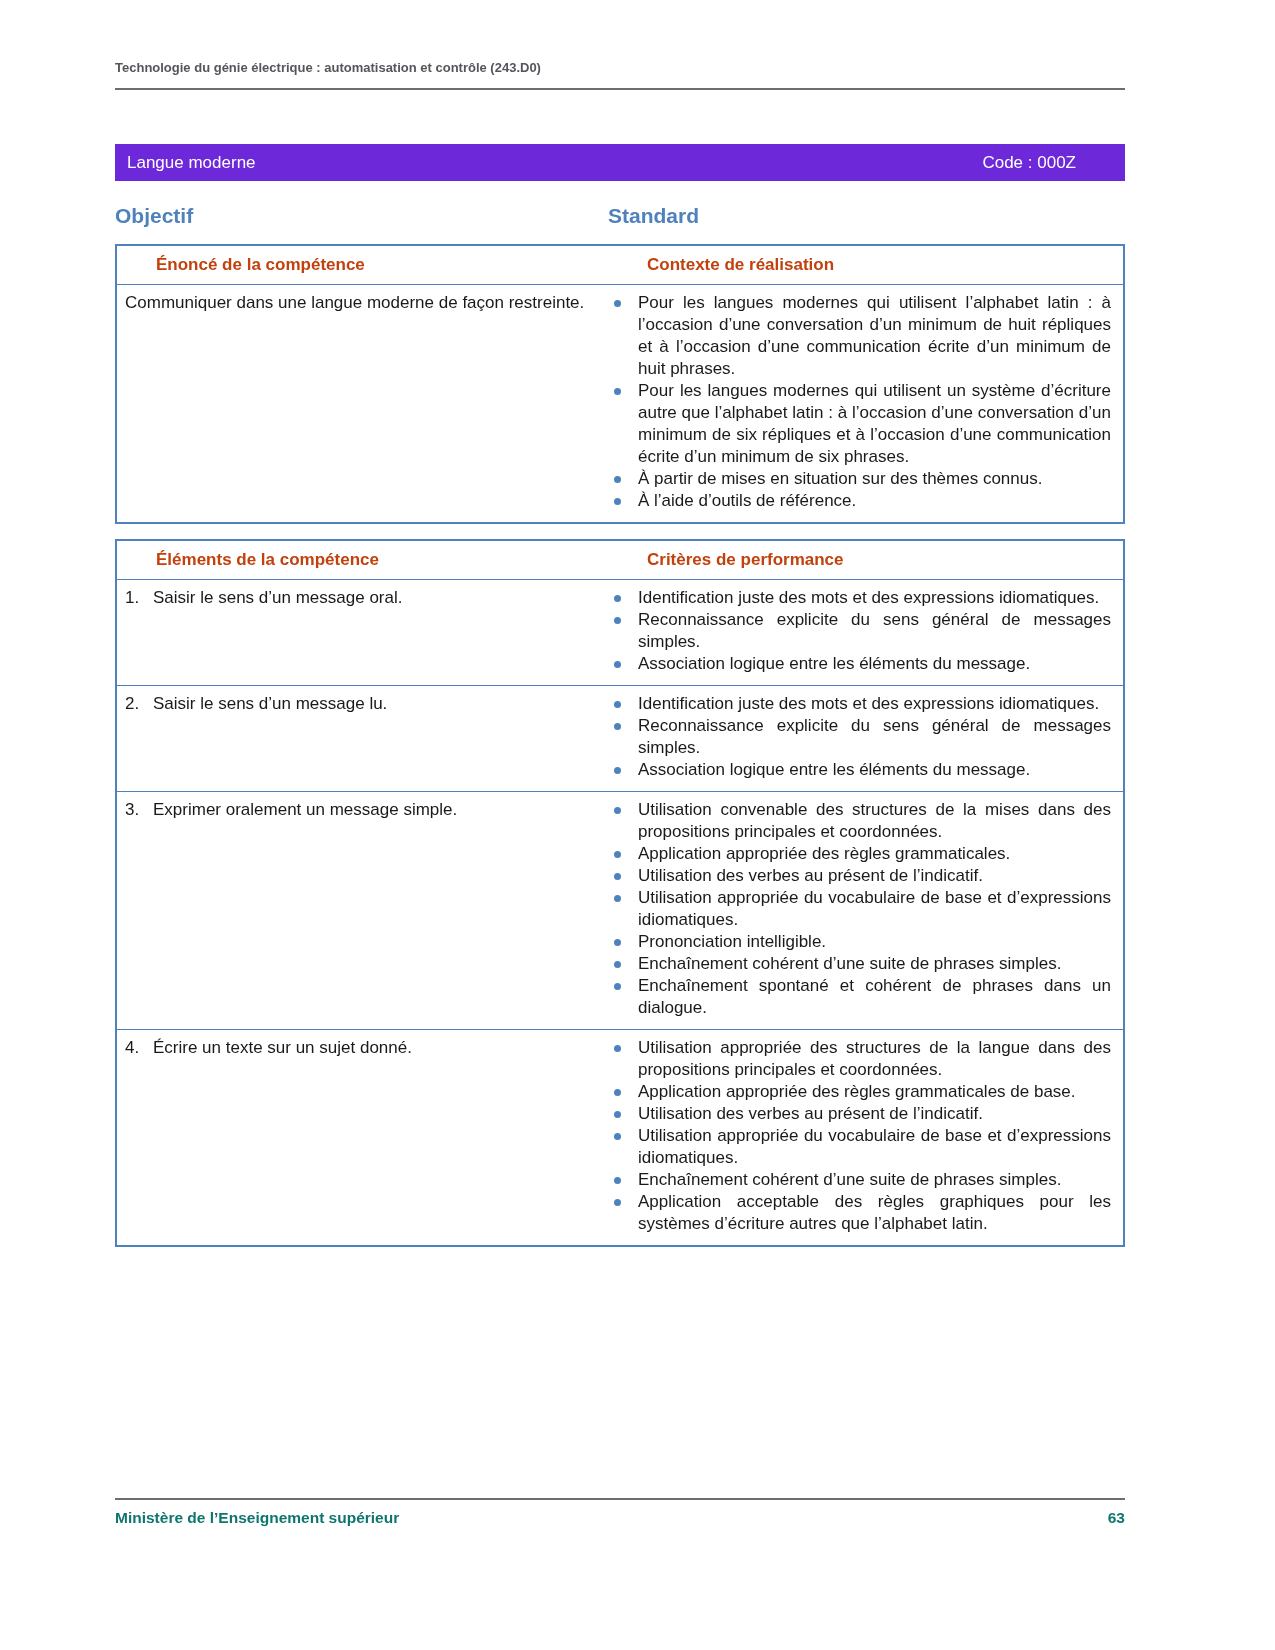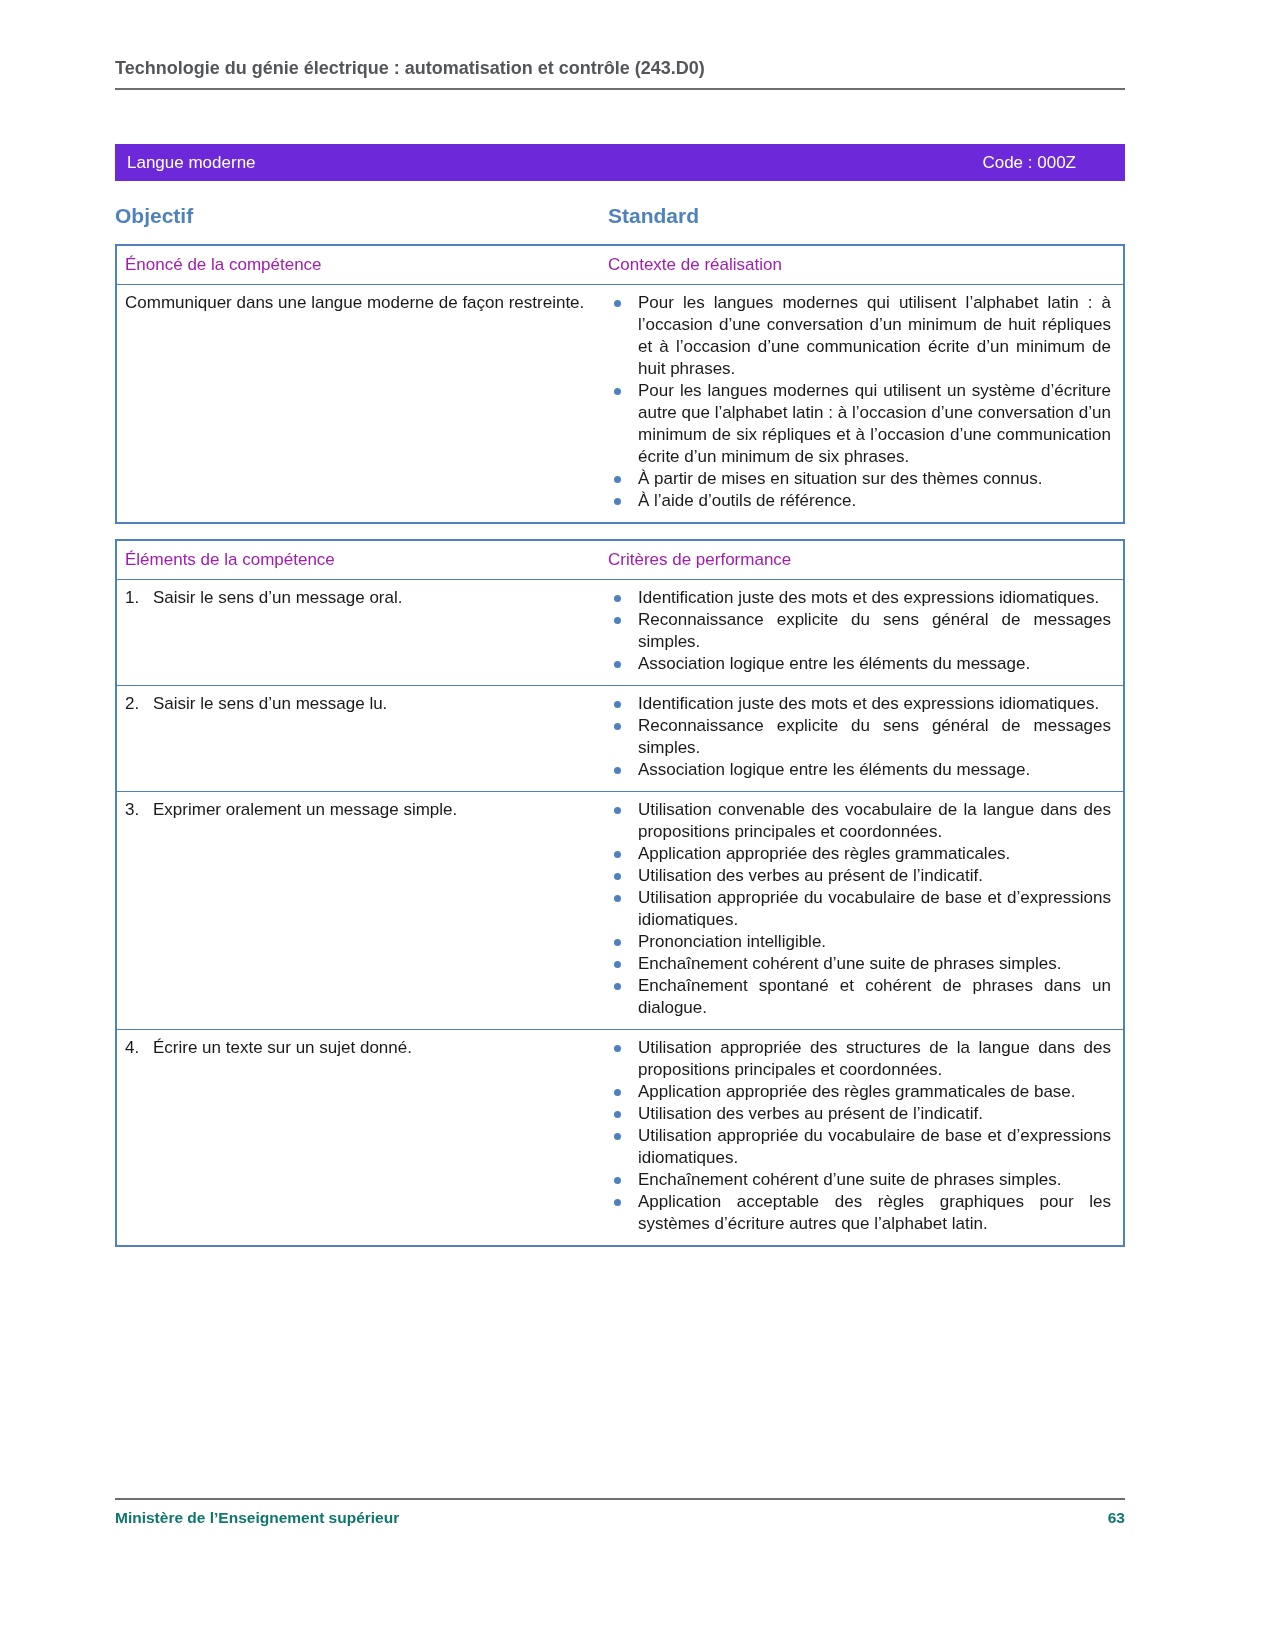--- a/index.html
+++ b/index.html
@@ -6,39 +6,39 @@
   body {
     width:1275px; height:1650px; position:relative; background:#ffffff;
     font-family:"Liberation Sans", sans-serif;
     font-size:17px; line-height:22px; color:#1a1a1a;
   }
   .content { position:absolute; left:115px; top:0; width:1010px; }
 
   .doc-header {
     padding-top:57px; padding-bottom:9px;
     border-bottom:2px solid #6d6e71;
-    font-weight:bold; font-size:18px; color:#54565b;
+    font-weight:bold; font-size:13px; color:#54565b;
   }
 
   .banner {
     margin-top:54px; height:37px; background:#6d28d9; color:#ffffff;
     display:flex; align-items:center; justify-content:space-between;
     padding:0 0 0 12px; font-size:17px;
   }
   .banner-code { margin-right:49px; }
 
   .col-heads { display:grid; grid-template-columns:493px 1fr; margin-top:22px; }
   .col-heads h2 { margin:0; font-size:21px; line-height:26px; color:#4f81bd; font-weight:bold; }
 
   .tbl { border:2px solid #4f81bd; margin-top:15px; background:#fff; }
   .row { display:grid; grid-template-columns:491px 1fr; }
   .row + .row { border-top:1px solid #4f81bd; }
   .cell { padding:7px 20px 10px 8px; }
   .cell.right { padding:7px 12px 10px 0; }
-  .row.head .cell { padding-top:8px; padding-bottom:8px; font-weight:normal; color:#a21caf; }
+  .row.head .cell { padding-top:8px; padding-bottom:8px; font-weight:bold; color:#c2410c;padding-left:39px; }
 
   .statement { text-align:justify; }
 
   ul.bullets { list-style:none; margin:0; padding:0; }
   ul.bullets li { position:relative; padding-left:30px; text-align:justify; }
   ul.bullets li::before {
     content:""; position:absolute; left:6px; top:8px;
     width:7px; height:7px; border-radius:50%; background:#4f81bd;
   }
 
@@ -129,21 +129,21 @@
 
     <div class="row">
       <div class="cell">
         <div class="elem">
           <span class="num">3.</span>
           <span>Exprimer oralement un message simple.</span>
         </div>
       </div>
       <div class="cell right">
         <ul class="bullets">
-            <li>Utilisation convenable des vocabulaire de la langue dans des propositions principales et coordonnées.</li>
+            <li>Utilisation convenable des structures de la mises dans des propositions principales et coordonnées.</li>
             <li>Application appropriée des règles grammaticales.</li>
             <li>Utilisation des verbes au présent de l’indicatif.</li>
             <li>Utilisation appropriée du vocabulaire de base et d’expressions idiomatiques.</li>
             <li>Prononciation intelligible.</li>
             <li>Enchaînement cohérent d’une suite de phrases simples.</li>
             <li>Enchaînement spontané et cohérent de phrases dans un dialogue.</li>
           </ul>
       </div>
     </div>
 

